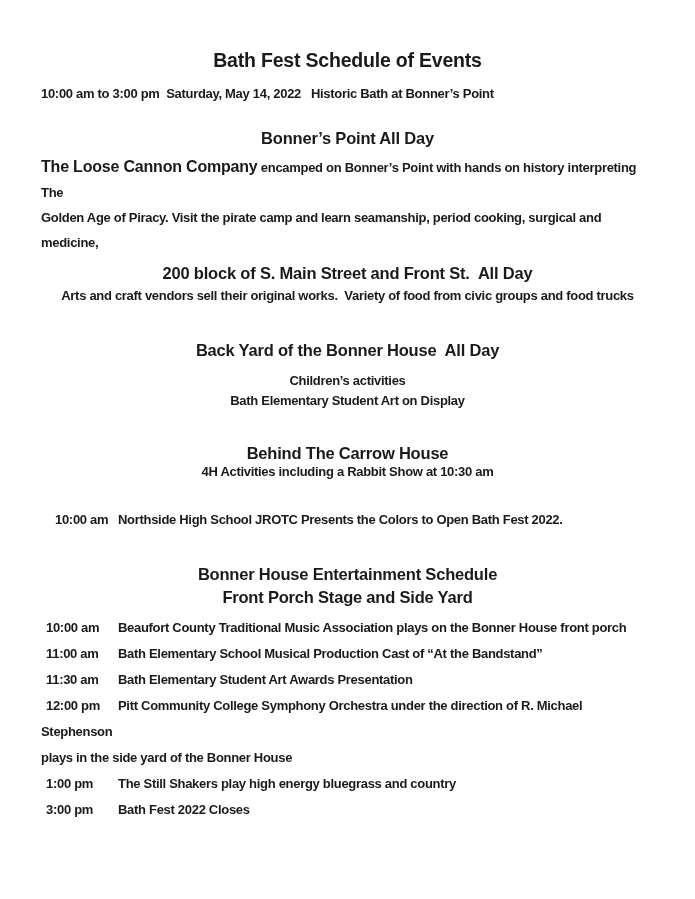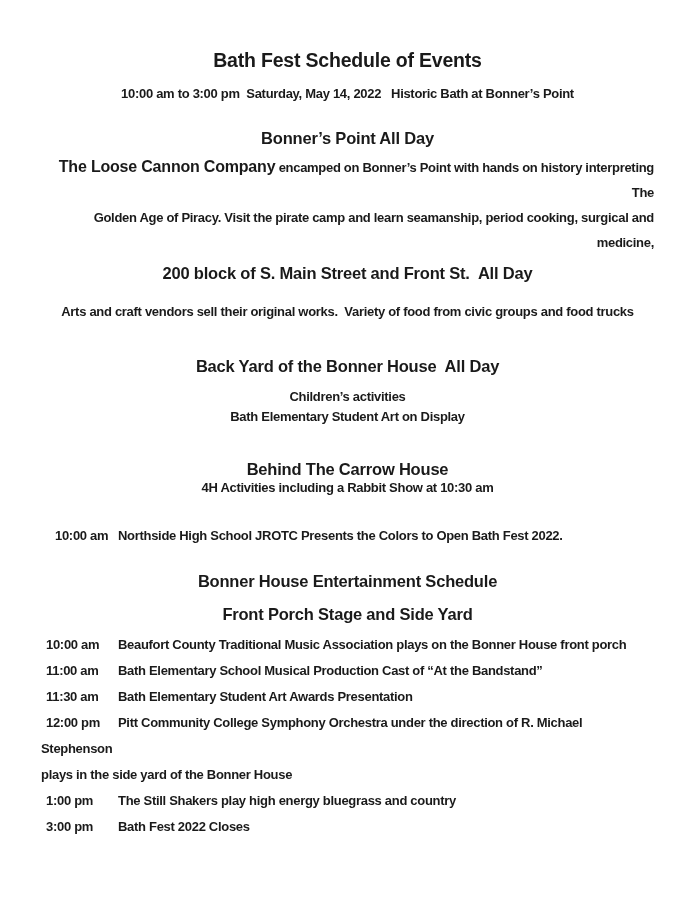--- a/index.html
+++ b/index.html
@@ -26,54 +26,53 @@
   .doc-title {
     font-size: 19.5px;
     line-height: 23px;
     text-align: center;
     letter-spacing: -0.2px;
   }
   .doc-subtitle {
     font-size: 13px;
     line-height: 17px;
     margin-top: 13px;
-    text-align: center;
     letter-spacing: -0.3px;
   }
   .section-heading {
     font-size: 16.5px;
     line-height: 20px;
     text-align: center;
     letter-spacing: -0.2px;
   }
   .h-bonners   { margin-top: 26px; }
   .h-mainst    { margin-top: 8px; }
   .h-backyard  { margin-top: 36px; }
   .h-carrow    { margin-top: 33px; }
-  .h-entertain { margin-top: 27px; }
-  .h-frontporch{ margin-top: 13px; }
+  .h-entertain { margin-top: 36px; }
+  .h-frontporch{ margin-top: 3px; }
 
   .body-line {
     font-size: 13px;
     line-height: 17px;
     text-align: center;
     letter-spacing: -0.3px;
   }
   .para {
     margin-top: 6px;
-    text-align: right;
+    text-align: left;
     font-size: 13px;
     line-height: 25px;
     letter-spacing: -0.3px;
   }
   .para .lead {
     font-size: 16px;
     letter-spacing: -0.2px;
   }
-  .arts-line     { margin-top: 20px; }
+  .arts-line     { margin-top: 4px; }
   .children-line { margin-top: 11px; line-height: 19.5px; }
   .children-line2{ line-height: 19.5px; }
   .fourh-line    { }
 
   .opening-row {
     margin-top: 31px;
     padding-left: 14px;
     font-size: 13px;
     line-height: 17px;
     text-align: left;

